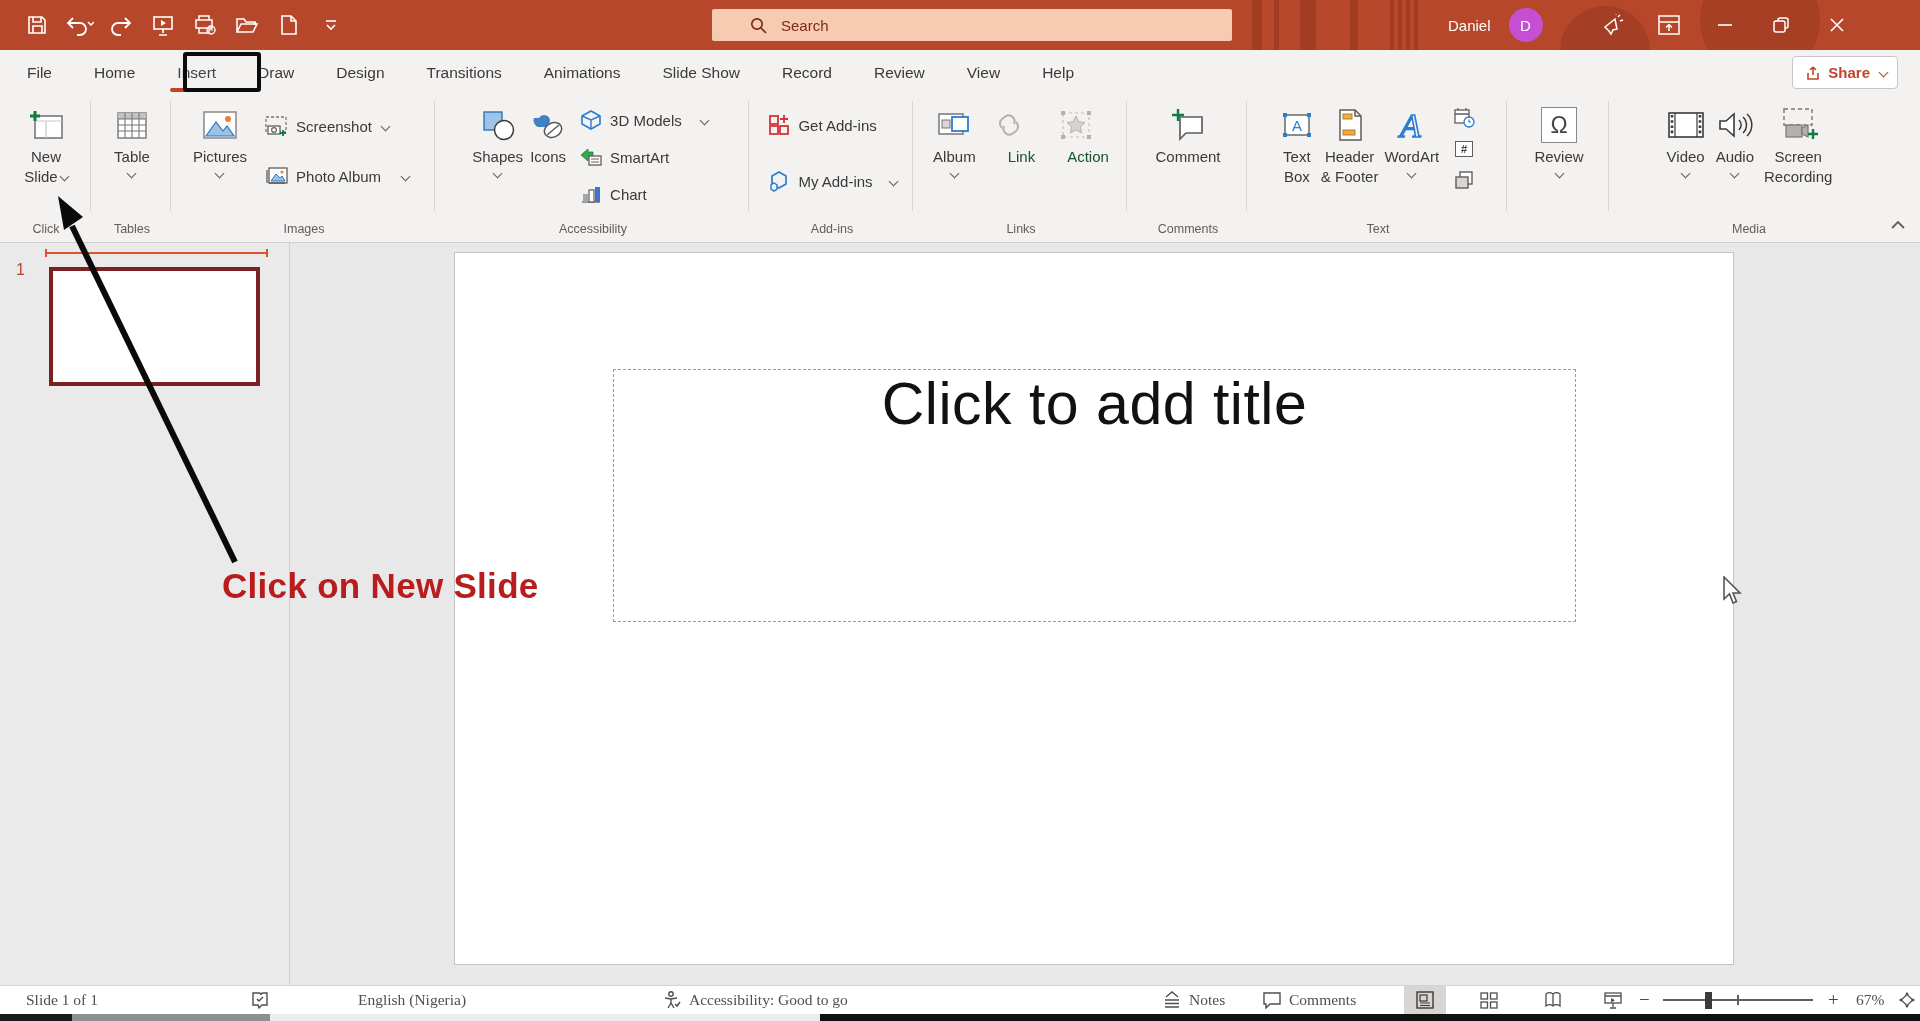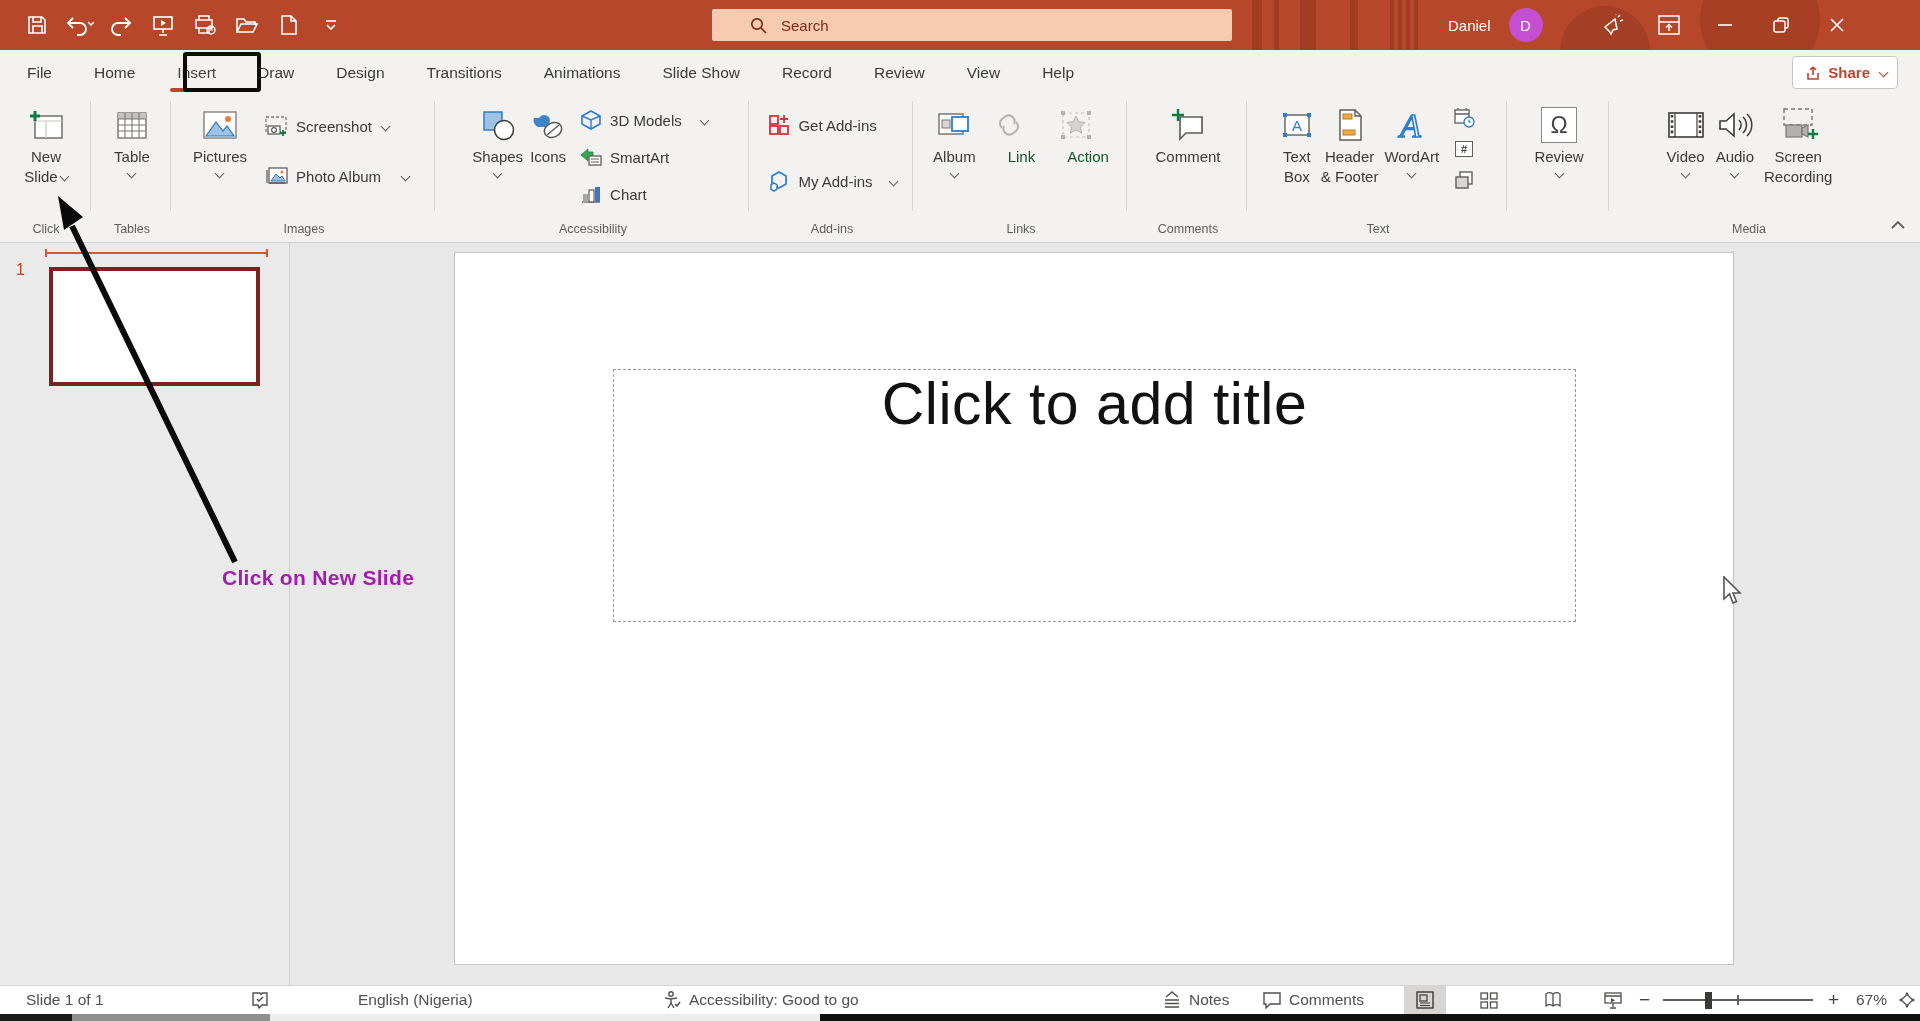--- a/index.html
+++ b/index.html
@@ -60,35 +60,35 @@
   .thumb { position:absolute; left:49px; top:24px; width:211px; height:119px; background:#fff; border:4px solid #7b2121; cursor:pointer; }
   .canvas { position:absolute; left:290px; top:0; width:1630px; height:742px; }
   .slide { position:absolute; left:164px; top:9px; width:1280px; height:713px; background:#fff; border:1px solid #c7c5c3; }
   .ph { position:absolute; left:158px; width:963px; border:1.6px dashed #9a9a9a; }
   .ph-title { top:116px; height:253px; display:flex; align-items:flex-start; justify-content:center; }
   .ph-title span { font-size:59px; font-weight:300; color:#111; padding-bottom:16px; letter-spacing:.5px; white-space:nowrap; }
   .ph-sub { top:376px; height:175px; display:flex; align-items:flex-start; justify-content:center; }
   .ph-sub span { font-size:27px; color:#1a1a1a; padding-top:4px; }
 
   
-  .statusbar { position:absolute; left:0; top:985px; width:1920px; height:29px; background:#fff; border-top:1px solid #d6d4d2; font-size:15.5px; color:#514f4d; }
+  .statusbar { position:absolute; left:0; top:985px; width:1920px; height:29px; background:#fff; border-top:1px solid #d6d4d2; font-size:15.5px; color:#514f4d;font-family:Liberation Serif, serif; }
   .sb-item { position:absolute; top:0; height:28px; display:flex; align-items:center; gap:7px; white-space:nowrap; cursor:pointer; }
   .viewbtn { position:absolute; top:0; width:42px; height:28px; display:flex; align-items:center; justify-content:center; cursor:pointer; }
   .viewbtn.sel { background:#d8d6d4; }
   .zoom-track { position:absolute; left:1663px; top:13px; width:150px; height:2px; background:#5f5d5b; cursor:pointer; }
   .zoom-tick { position:absolute; left:1737px; top:9px; width:1.5px; height:10px; background:#5f5d5b; }
   .zoom-thumb { position:absolute; left:1705px; top:6px; width:7px; height:17px; background:#3b3a39; cursor:grab; }
   .zoom-sign { position:absolute; top:0; height:28px; display:flex; align-items:center; font-size:19px; color:#444; cursor:pointer; }
 
   .bottom-edge { position:absolute; left:0; top:1014px; width:1920px; height:7px; background:#f5f5f5; }
   .be-seg { position:absolute; top:0; height:7px; }
 
   
   .anno-svg { position:absolute; left:0; top:0; width:1920px; height:1021px; pointer-events:none; z-index:40; }
-  .anno-text { position:absolute; left:222px; top:566px; font-size:21px; font-weight:700; color:#a21caf; z-index:40; letter-spacing:.3px; white-space:nowrap; }
+  .anno-text { position:absolute; left:222px; top:566px; font-size:35px; font-weight:700; color:#b91c1c; z-index:40; letter-spacing:.3px; white-space:nowrap; }
   .cursor { position:absolute; left:1722px; top:576px; z-index:45; pointer-events:none; }
 </style>
 </head>
 <body>
 
 <div class="screen">
 
   <header class="titlebar">
     <div class="tb-deco" style="left:1252px;width:10px;"></div>
     <div class="tb-deco" style="left:1274px;width:5px;"></div>

